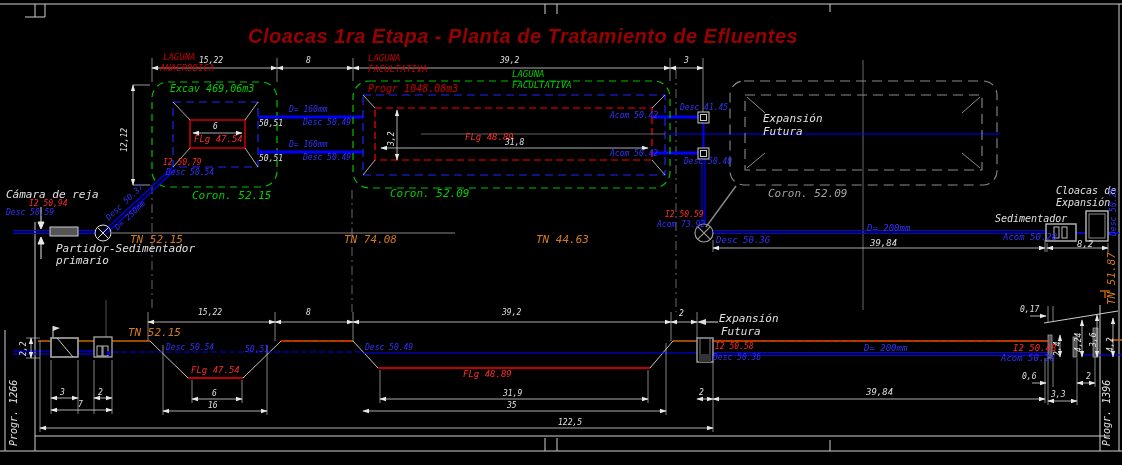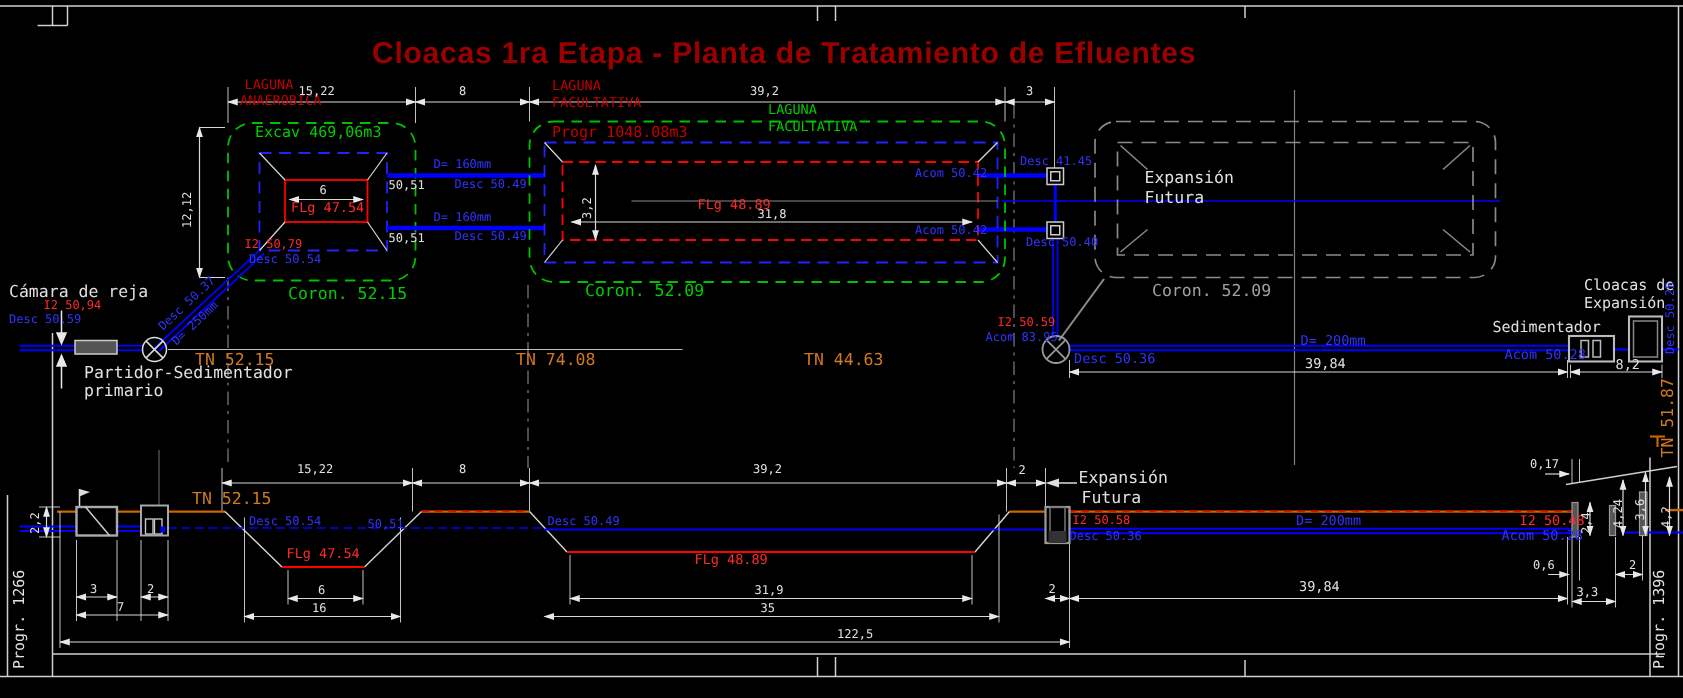--- a/index.html
+++ b/index.html
@@ -1,17 +1,17 @@
 <!DOCTYPE html>
 <html><head>
 <meta charset="utf-8">
 <style>
   html,body{margin:0;padding:0;background:#000;}
   #canvas{position:relative;width:1122px;height:465px;background:#000;overflow:hidden;
-          font-family:"DejaVu Sans Mono","Liberation Mono",monospace;}
+          font-family:"DejaVu Sans Mono","Liberation Mono",monospace;font-style:italic;}
   #canvas svg{position:absolute;left:0;top:0;}
   .lb{position:absolute;white-space:nowrap;font-size:9px;line-height:1;}
   .w{color:#e0e0e0}
   .r{color:#ff2a2a}
   .r2{color:#c40000}
   .b{color:#3232ff}
   .g{color:#00cc00}
   .o{color:#d2781e}
   .gy{color:#a0a0a0}
   .s8{font-size:8px}
@@ -354,21 +354,21 @@
 <div class="lb r s8" style="left:29px;top:200px">I2 50,94</div>
 <div class="lb b s8" style="left:6px;top:209px">Desc 50,59</div>
 <div class="lb b s8 diag" style="left:110px;top:214px">Desc 50.37</div>
 <div class="lb b s8 diag" style="left:119px;top:224px">D= 250mm</div>
 <div class="lb o s11" style="left:130px;top:234px">TN 52.15</div>
 <div class="lb w s11" style="left:56px;top:243px">Partidor-Sedimentador</div>
 <div class="lb w s11" style="left:56px;top:255px">primario</div>
 <div class="lb o s11" style="left:344px;top:234px">TN 74.08</div>
 <div class="lb o s11" style="left:536px;top:234px">TN 44.63</div>
 <div class="lb r s8" style="left:665px;top:211px">I2 50.59</div>
-<div class="lb b s8" style="left:657px;top:221px">Acom 83.95</div>
+<div class="lb b s8" style="left:657px;top:221px">Acom 73.92</div>
 <div class="lb b" style="left:716px;top:236px">Desc 50.36</div>
 <div class="lb b" style="left:867px;top:224px">D= 200mm</div>
 <div class="lb w" style="left:870px;top:239px">39,84</div>
 <div class="lb w s10" style="left:995px;top:214px">Sedimentador</div>
 <div class="lb b" style="left:1003px;top:233px">Acom 50.28</div>
 <div class="lb w s10" style="left:1056px;top:186px">Cloacas de</div>
 <div class="lb w s10" style="left:1056px;top:198px">Expansión</div>
 <div class="lb b s8 rot" style="left:1110px;top:236px">Desc 50.25</div>
 <div class="lb w" style="left:1077px;top:240px">8,2</div>
 <div class="lb o s11 rot" style="left:1106px;top:305px">TN 51.87</div>

